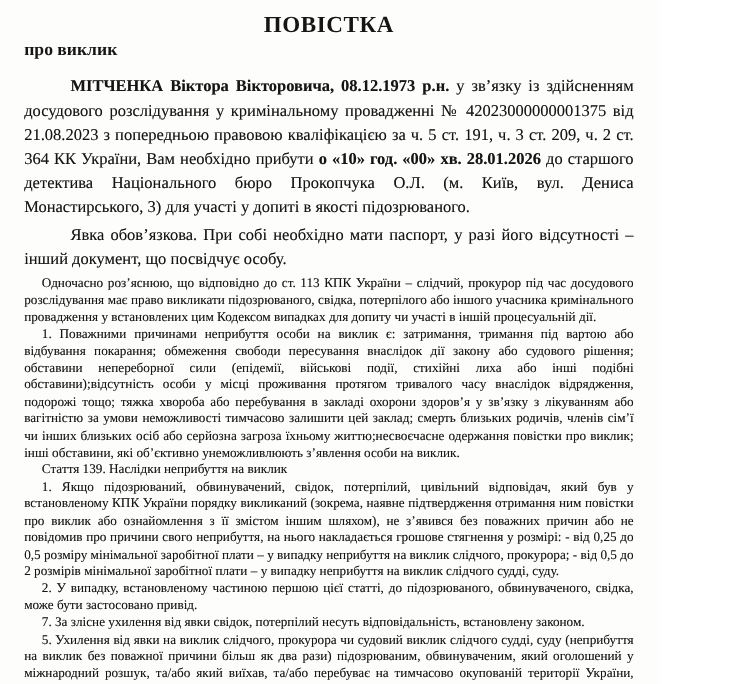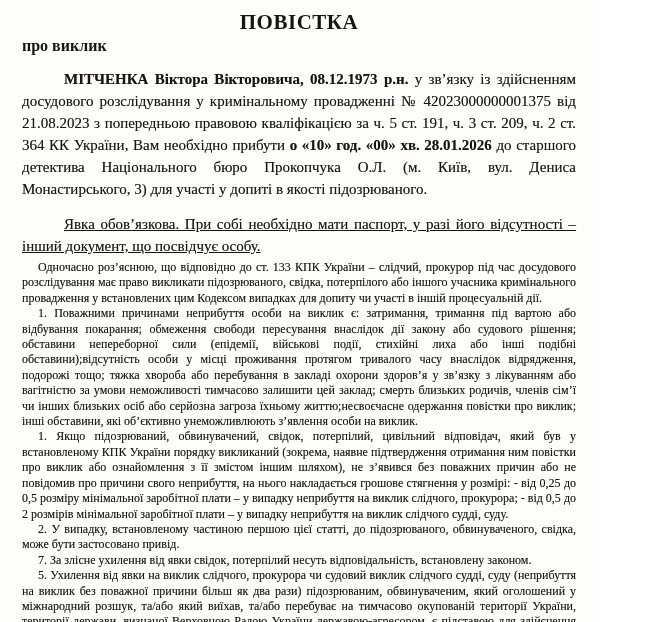--- a/index.html
+++ b/index.html
@@ -31,21 +31,21 @@
   }
   .main-text {
     margin: 0;
     font-size: 15px;
     line-height: 22px;
     text-align: justify;
     text-indent: 42px;
     text-shadow: 0 0 0.4px rgba(20,20,20,0.45);
   }
   .main-text.first { margin-top: 13px; }
-  .main-text.second { margin-top: 13px; text-decoration: underline; }
+  .main-text.second { margin-top: 3px; }
   .legal-section { margin-top: 3px; }
   .legal-section p {
     margin: 0;
     font-size: 12px;
     line-height: 15.4px;
     text-align: justify;
     text-indent: 16px;
     text-shadow: 0 0 0.3px rgba(20,20,20,0.4);
   }
   b { font-weight: bold; }
@@ -56,21 +56,22 @@
 <div class="page">
 
   <h1 class="doc-title">ПОВІСТКА</h1>
   <h2 class="doc-subtitle">про виклик</h2>
 
   <p class="main-text first"><b>МІТЧЕНКА Віктора Вікторовича, 08.12.1973 р.н.</b><span> у зв’язку із здійсненням досудового розслідування у кримінальному провадженні № 42023000000001375 від 21.08.2023 з попередньою правовою кваліфікацією за ч. 5 ст. 191, ч. 3 ст. 209, ч. 2 ст. 364 КК України, Вам необхідно прибути </span><b>о «10» год. «00» хв. 28.01.2026</b><span> до старшого детектива Національного бюро Прокопчука О.Л. (м. Київ, вул. Дениса Монастирського, 3) для участі у допиті в якості підозрюваного.</span></p>
 
   <p class="main-text second">Явка обов’язкова. При собі необхідно мати паспорт, у разі його відсутності – інший документ, що посвідчує особу.</p>
 
   <div class="legal-section">
-    <p>Одночасно роз’яснюю, що відповідно до ст. 133 КПК України – слідчий, прокурор під час досудового розслідування має право викликати підозрюваного, свідка, потерпілого або іншого учасника кримінального провадження у встановлених цим Кодексом випадках для допиту чи участі в іншій процесуальній дії.</p>
+    <p>Одночасно роз’яснюю, що відповідно до ст. 113 КПК України – слідчий, прокурор під час досудового розслідування має право викликати підозрюваного, свідка, потерпілого або іншого учасника кримінального провадження у встановлених цим Кодексом випадках для допиту чи участі в іншій процесуальній дії.</p>
     <p>1. Поважними причинами неприбуття особи на виклик є: затримання, тримання під вартою або відбування покарання;  обмеження свободи пересування внаслідок дії закону або судового рішення; обставини непереборної сили (епідемії, військові події, стихійні лиха або інші подібні обставини);відсутність особи у місці проживання протягом тривалого часу внаслідок відрядження, подорожі тощо; тяжка хвороба або перебування в закладі охорони здоров’я у зв’язку з лікуванням або вагітністю за умови неможливості тимчасово залишити цей заклад; смерть близьких родичів, членів сім’ї чи інших близьких осіб або серйозна загроза їхньому життю;несвоєчасне одержання повістки про виклик; інші обставини, які об’єктивно унеможливлюють з’явлення особи на виклик.</p>
+    <p>Стаття 139. Наслідки неприбуття на виклик</p>
     <p>1. Якщо підозрюваний, обвинувачений, свідок, потерпілий, цивільний відповідач, який був у встановленому КПК України порядку викликаний (зокрема, наявне підтвердження отримання ним повістки про виклик або ознайомлення з її змістом іншим шляхом), не з’явився без поважних причин або не повідомив про причини свого неприбуття, на нього накладається грошове стягнення у розмірі: - від 0,25 до 0,5 розміру мінімальної заробітної плати – у випадку неприбуття на виклик слідчого, прокурора; - від 0,5 до 2 розмірів мінімальної заробітної плати – у випадку неприбуття на виклик слідчого судді, суду.</p>
     <p>2. У випадку, встановленому частиною першою цієї статті, до підозрюваного, обвинуваченого, свідка, може бути застосовано привід.</p>
     <p>7. За злісне ухилення від явки свідок, потерпілий несуть відповідальність, встановлену законом.</p>
     <p>5. Ухилення від явки на виклик слідчого, прокурора чи судовий виклик слідчого судді, суду (неприбуття на виклик без поважної причини більш як два рази) підозрюваним, обвинуваченим, який оголошений у міжнародний розшук, та/або який виїхав, та/або перебуває на тимчасово окупованій території України, території держави, визнаної Верховною Радою України державою-агресором, є підставою для здійснення спеціального досудового розслідування чи спеціального судового провадження.</p>
   </div>
 
 </div>
 
 </body></html>

